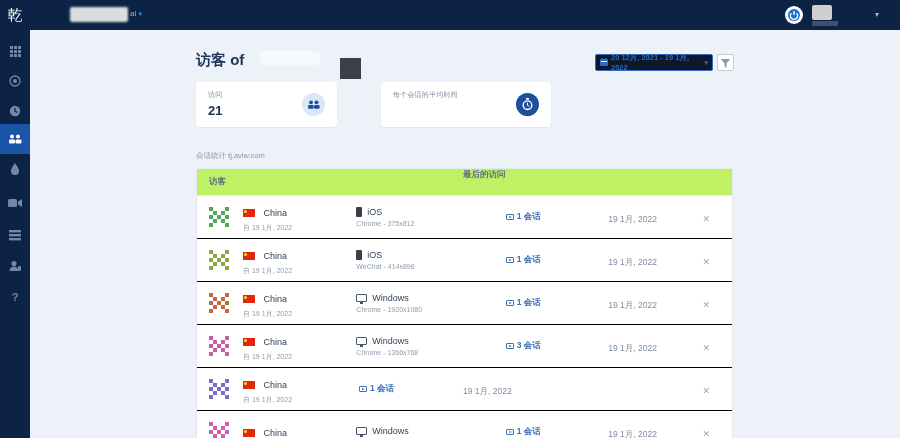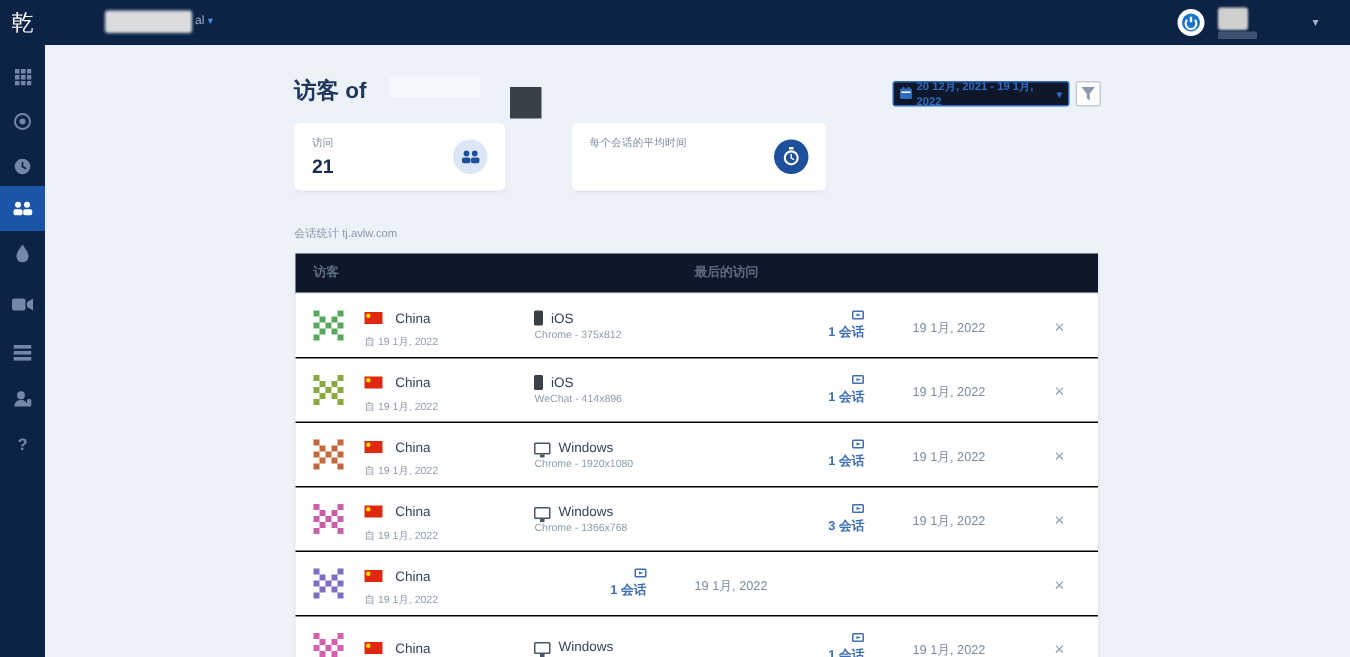--- a/index.html
+++ b/index.html
@@ -63,21 +63,21 @@
   .card-ico { position:absolute; right:12px; top:11px; width:23px; height:23px;
     border-radius:50%; display:flex; align-items:center; justify-content:center; }
   .card-ico.light { background:#dbe6f6; }
   .card-ico.dark { background:#1c4f9c; }
 
   
   .section-title { position:absolute; left:166px; top:121px; font-size:7.5px;
     color:#8a97ab; }
   .vtable { position:absolute; left:166px; top:138px; width:537px;
     background:#ffffff; border:1px solid #e4e9f0; border-radius:3px 3px 0 0; }
-  .thead { display:flex; height:27px; align-items:center; background:#0f172a;
+  .thead { display:flex; height:27px; background:#bef264;
     border-bottom:1px solid #e4e9f0; font-size:8.5px; font-weight:700; color:#5c6c82; }
   .trow { display:flex; height:43px; align-items:center;
     border-bottom:1px solid #000000; }
   .c1 { width:150px; padding-left:12px; display:flex; align-items:center; }
   .c2 { width:152px; padding-left:12px; }
   .c3 { width:84px; padding-left:12px; }
   .c4 { width:104px; padding-left:8px;margin-left:24px; }
   .c5 { flex:1; text-align:right; padding-right:22px; }
 
   
@@ -90,30 +90,30 @@
                0 16px var(--c), 16px 16px var(--c); }
 
   .visitor-info { margin-left:14px; }
   .flag { display:inline-block; width:12px; height:8px; background:#de2910;
     position:relative; vertical-align:-1px; margin-right:4px; }
   .flag::before { content:""; position:absolute; left:1px; top:1px; width:3px;
     height:3px; background:#ffde00; border-radius:50%; }
   .country { font-size:9px; color:#33445c; }
   .subline { font-size:7px; color:#8f9cae; margin-top:3px; }
 
-  .os-name { font-size:9px; color:#33445c; display:flex; align-items:flex-end; gap:5px; }
+  .os-name { font-size:9px; color:#33445c; display:flex; align-items:center; gap:5px; }
   .os-ico { display:inline-block; }
   .os-ico.phone { width:6px; height:10px; background:#3a4047; border-radius:1px; }
   .os-ico.desktop { width:11px; height:8px; border:1px solid #4a5568;
     border-radius:1px; position:relative; }
   .os-ico.desktop::after { content:""; position:absolute; left:3px; bottom:-3px;
     width:3px; height:2px; background:#4a5568; }
 
   .sess-link { font-size:8.5px; font-weight:700; color:#3e6fb5; cursor:pointer;
-    display:flex; align-items:flex-end; gap:3px;flex-direction:column; }
+    display:flex; align-items:center; gap:3px; }
   .sess-ico { width:8px; height:6px; border:1px solid #3e6fb5; border-radius:1px;
     position:relative; }
   .sess-ico::after { content:""; position:absolute; left:2px; top:1px;
     border-left:3px solid #3e6fb5; border-top:1.5px solid transparent;
     border-bottom:1.5px solid transparent; }
 
   .rdate { font-size:8.5px; color:#7e8ca0; }
   .close-x { font-size:9px; color:#9aa6b5; cursor:pointer; }
 </style>
 </head>

